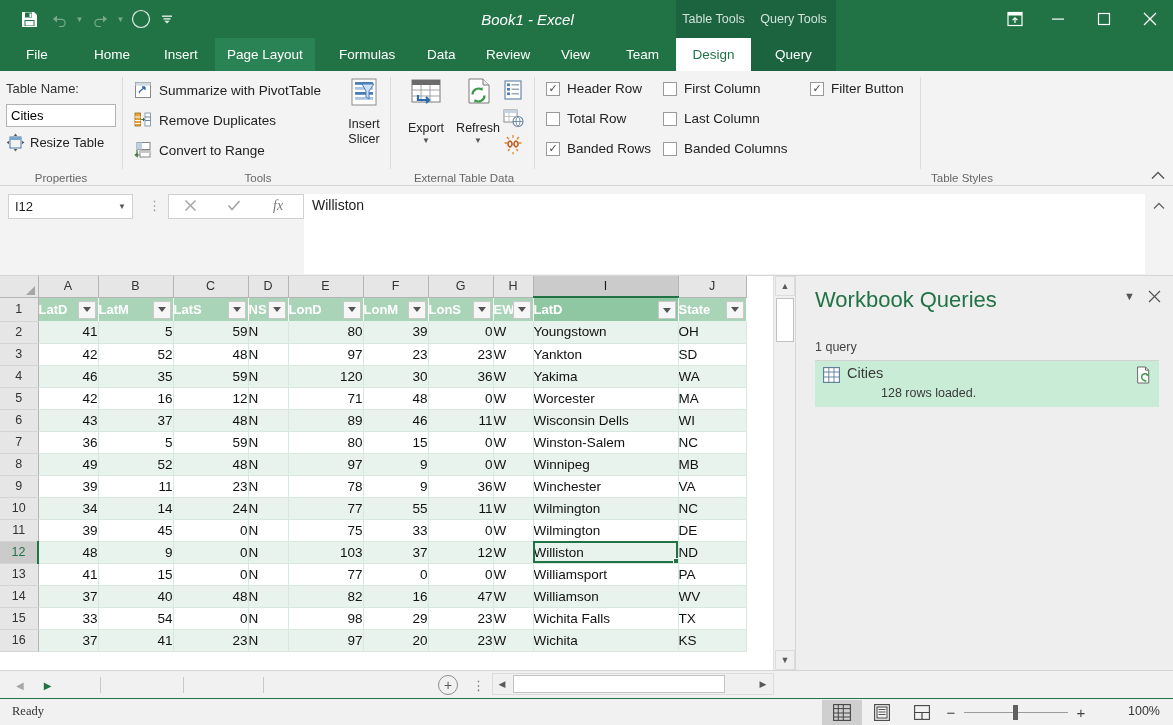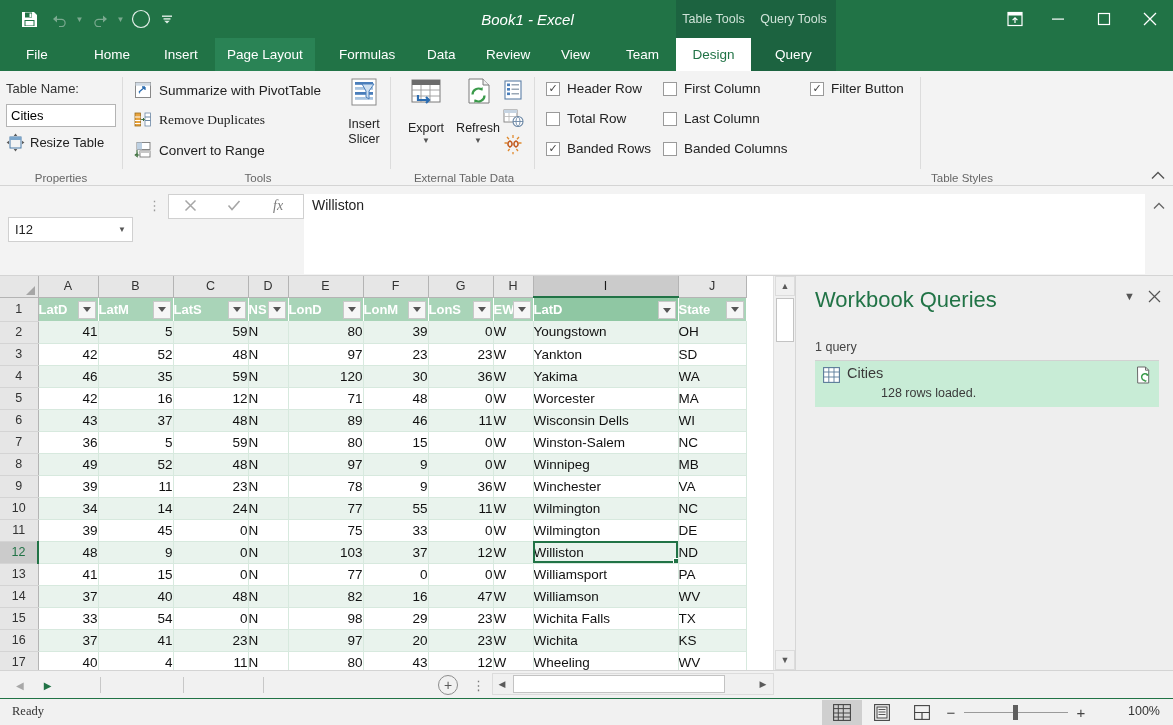--- a/index.html
+++ b/index.html
@@ -134,21 +134,21 @@
   }
 
   
   .fbar {
     position: absolute; top: 186px; left: 0; width: 1173px; height: 90px;
     background: #f3f3f3; border-bottom: 1px solid #d4d4d4;
   }
   .namebox {
     position: absolute; left: 8px; top: 8px; width: 125px; height: 25px;
     background: #fff; border: 1px solid #d0d0d0;
-    display: flex; align-items: center; padding: 0 6px; font-size: 13px; color: #222; margin-top: 23px;
+    display: flex; align-items: center; padding: 0 6px; font-size: 13px; color: #222;
   }
   .namebox .nbcaret { margin-left: auto; font-size: 8px; color: #555; }
   .fb-dots { position: absolute; left: 148px; top: 12px; font-size: 13px; color: #999; letter-spacing: 0; }
   .fb-btns {
     position: absolute; left: 168px; top: 8px; width: 136px; height: 25px;
     background: #fff; border: 1px solid #d0d0d0;
     display: flex; align-items: center; justify-content: space-around;
     color: #a6a6a6; font-size: 14px;
   }
   .fb-input {
@@ -433,21 +433,21 @@
     <div class="rgroup" style="left:126px; width:264px;">
       <div class="tool-item" style="left:8px; top:10px;">
         <svg width="18" height="18" viewBox="0 0 18 18">
             <rect x="1.5" y="1.5" width="15" height="15" fill="#fff" stroke="#888" stroke-width="1"></rect>
             <rect x="1.5" y="1.5" width="15" height="3.2" fill="#cfd9e3"></rect>
             <path d="M5 11 L11 6 M11 6 H8 M11 6 V9" stroke="#2b6cb0" stroke-width="1.3" fill="none"></path>
             <path d="M4.5 11.5 l1.8 -0.5 l-0.5 1.8z" fill="#2b6cb0"></path>
           </svg>
         <span>Summarize with PivotTable</span>
       </div>
-      <div class="tool-item" style="left:8px; top:40px;font-family:Liberation Serif, serif;">
+      <div class="tool-item" style="left:8px; top:40px;">
         <svg width="18" height="18" viewBox="0 0 18 18">
             <rect x="1" y="2" width="5.5" height="13" fill="#e8a33d" stroke="#9a6b1d" stroke-width="0.8"></rect>
             <rect x="1" y="5.5" width="5.5" height="1" fill="#fff"></rect>
             <rect x="1" y="9" width="5.5" height="1" fill="#fff"></rect>
             <rect x="1" y="12" width="5.5" height="1" fill="#fff"></rect>
             <rect x="11" y="2" width="5.5" height="13" fill="#fff" stroke="#6b87a5" stroke-width="0.8"></rect>
             <rect x="11" y="5.5" width="5.5" height="1" fill="#6b87a5"></rect>
             <rect x="11" y="9" width="5.5" height="1" fill="#6b87a5"></rect>
             <path d="M7.2 8.5 h3 M9 7 l1.5 1.5 L9 10" stroke="#3a6d3a" stroke-width="1" fill="none"></path>
           </svg>
@@ -861,33 +861,20 @@
             <td class="dcell num band">41</td>
             <td class="dcell num band">23</td>
             <td class="dcell txt band">N</td>
             <td class="dcell num band">97</td>
             <td class="dcell num band">20</td>
             <td class="dcell num band">23</td>
             <td class="dcell txt band">W</td>
             <td class="dcell txt band">Wichita</td>
             <td class="dcell txt band">KS</td>
           </tr>
-          <tr>
-            <td class="rowhead">17</td>
-            <td class="dcell num plain">40</td>
-            <td class="dcell num plain">4</td>
-            <td class="dcell num plain">11</td>
-            <td class="dcell txt plain">N</td>
-            <td class="dcell num plain">80</td>
-            <td class="dcell num plain">43</td>
-            <td class="dcell num plain">12</td>
-            <td class="dcell txt plain">W</td>
-            <td class="dcell txt plain">Wheeling</td>
-            <td class="dcell txt plain">WV</td>
-          </tr>
         </tbody>
     </table>
   </div>
 
   <div class="vscroll">
     <div class="vs-btn vs-up">▲</div>
     <div class="vs-thumb"></div>
     <div class="vs-btn vs-down">▼</div>
   </div>
 

